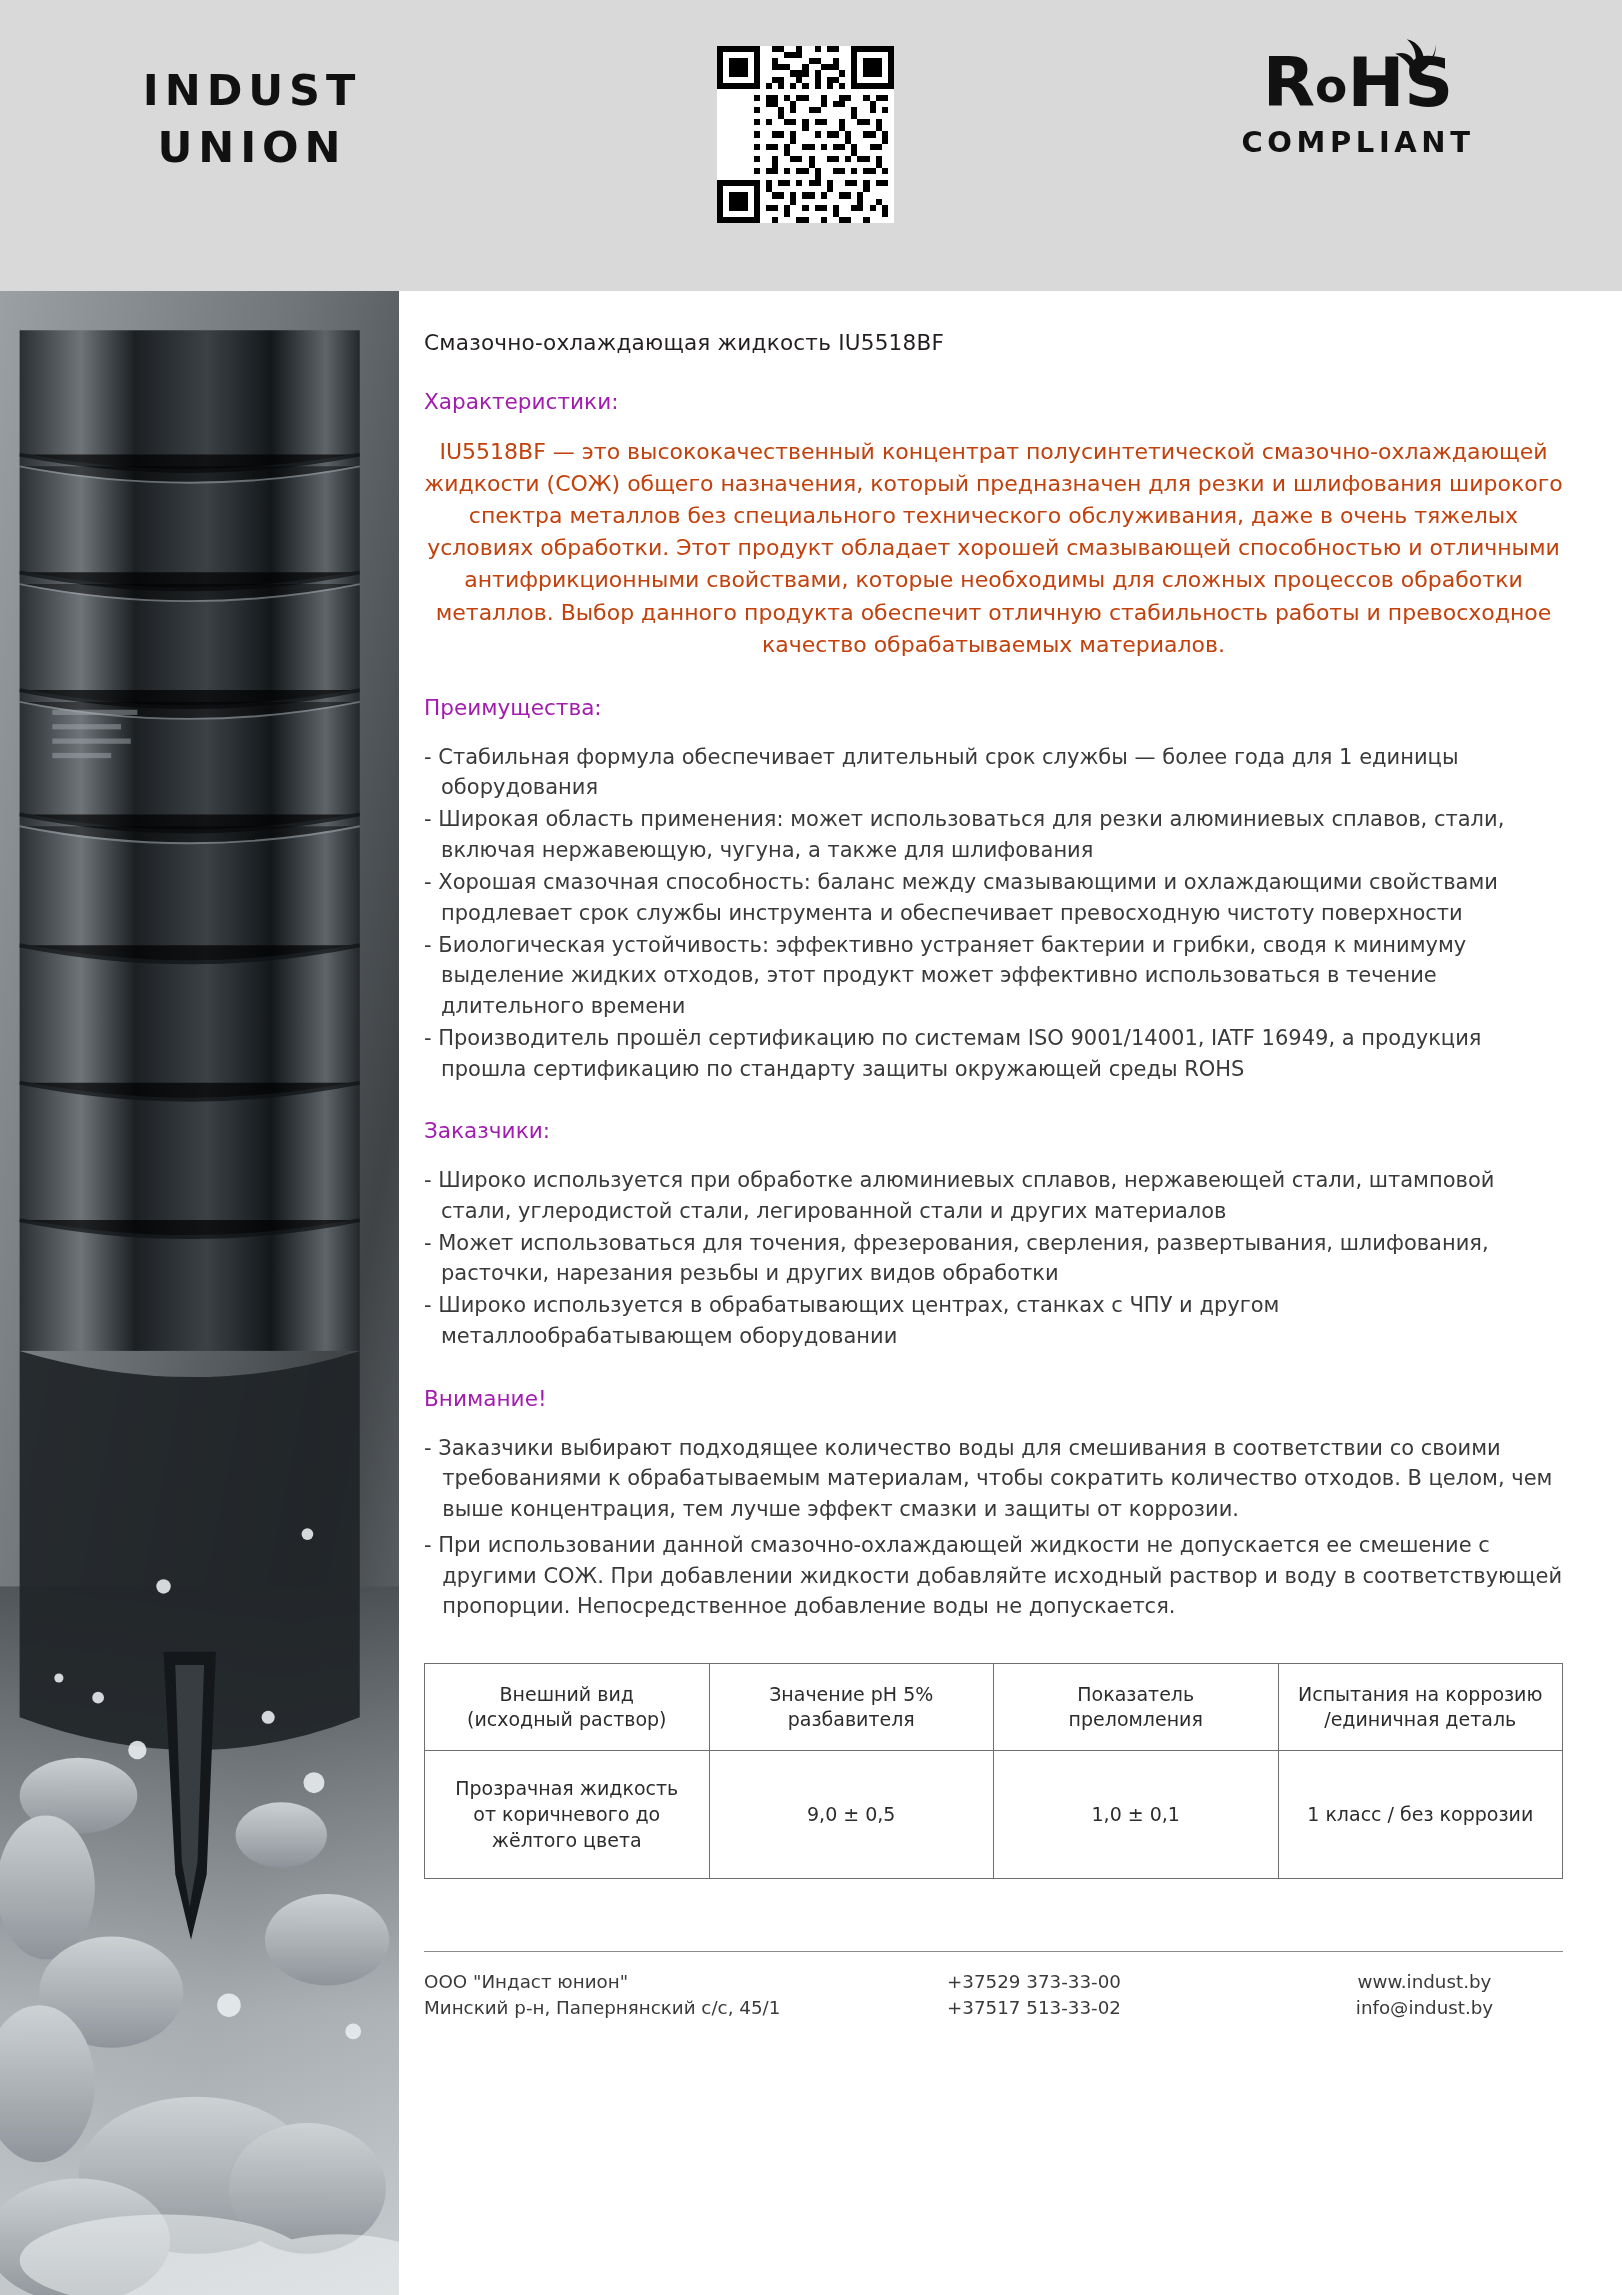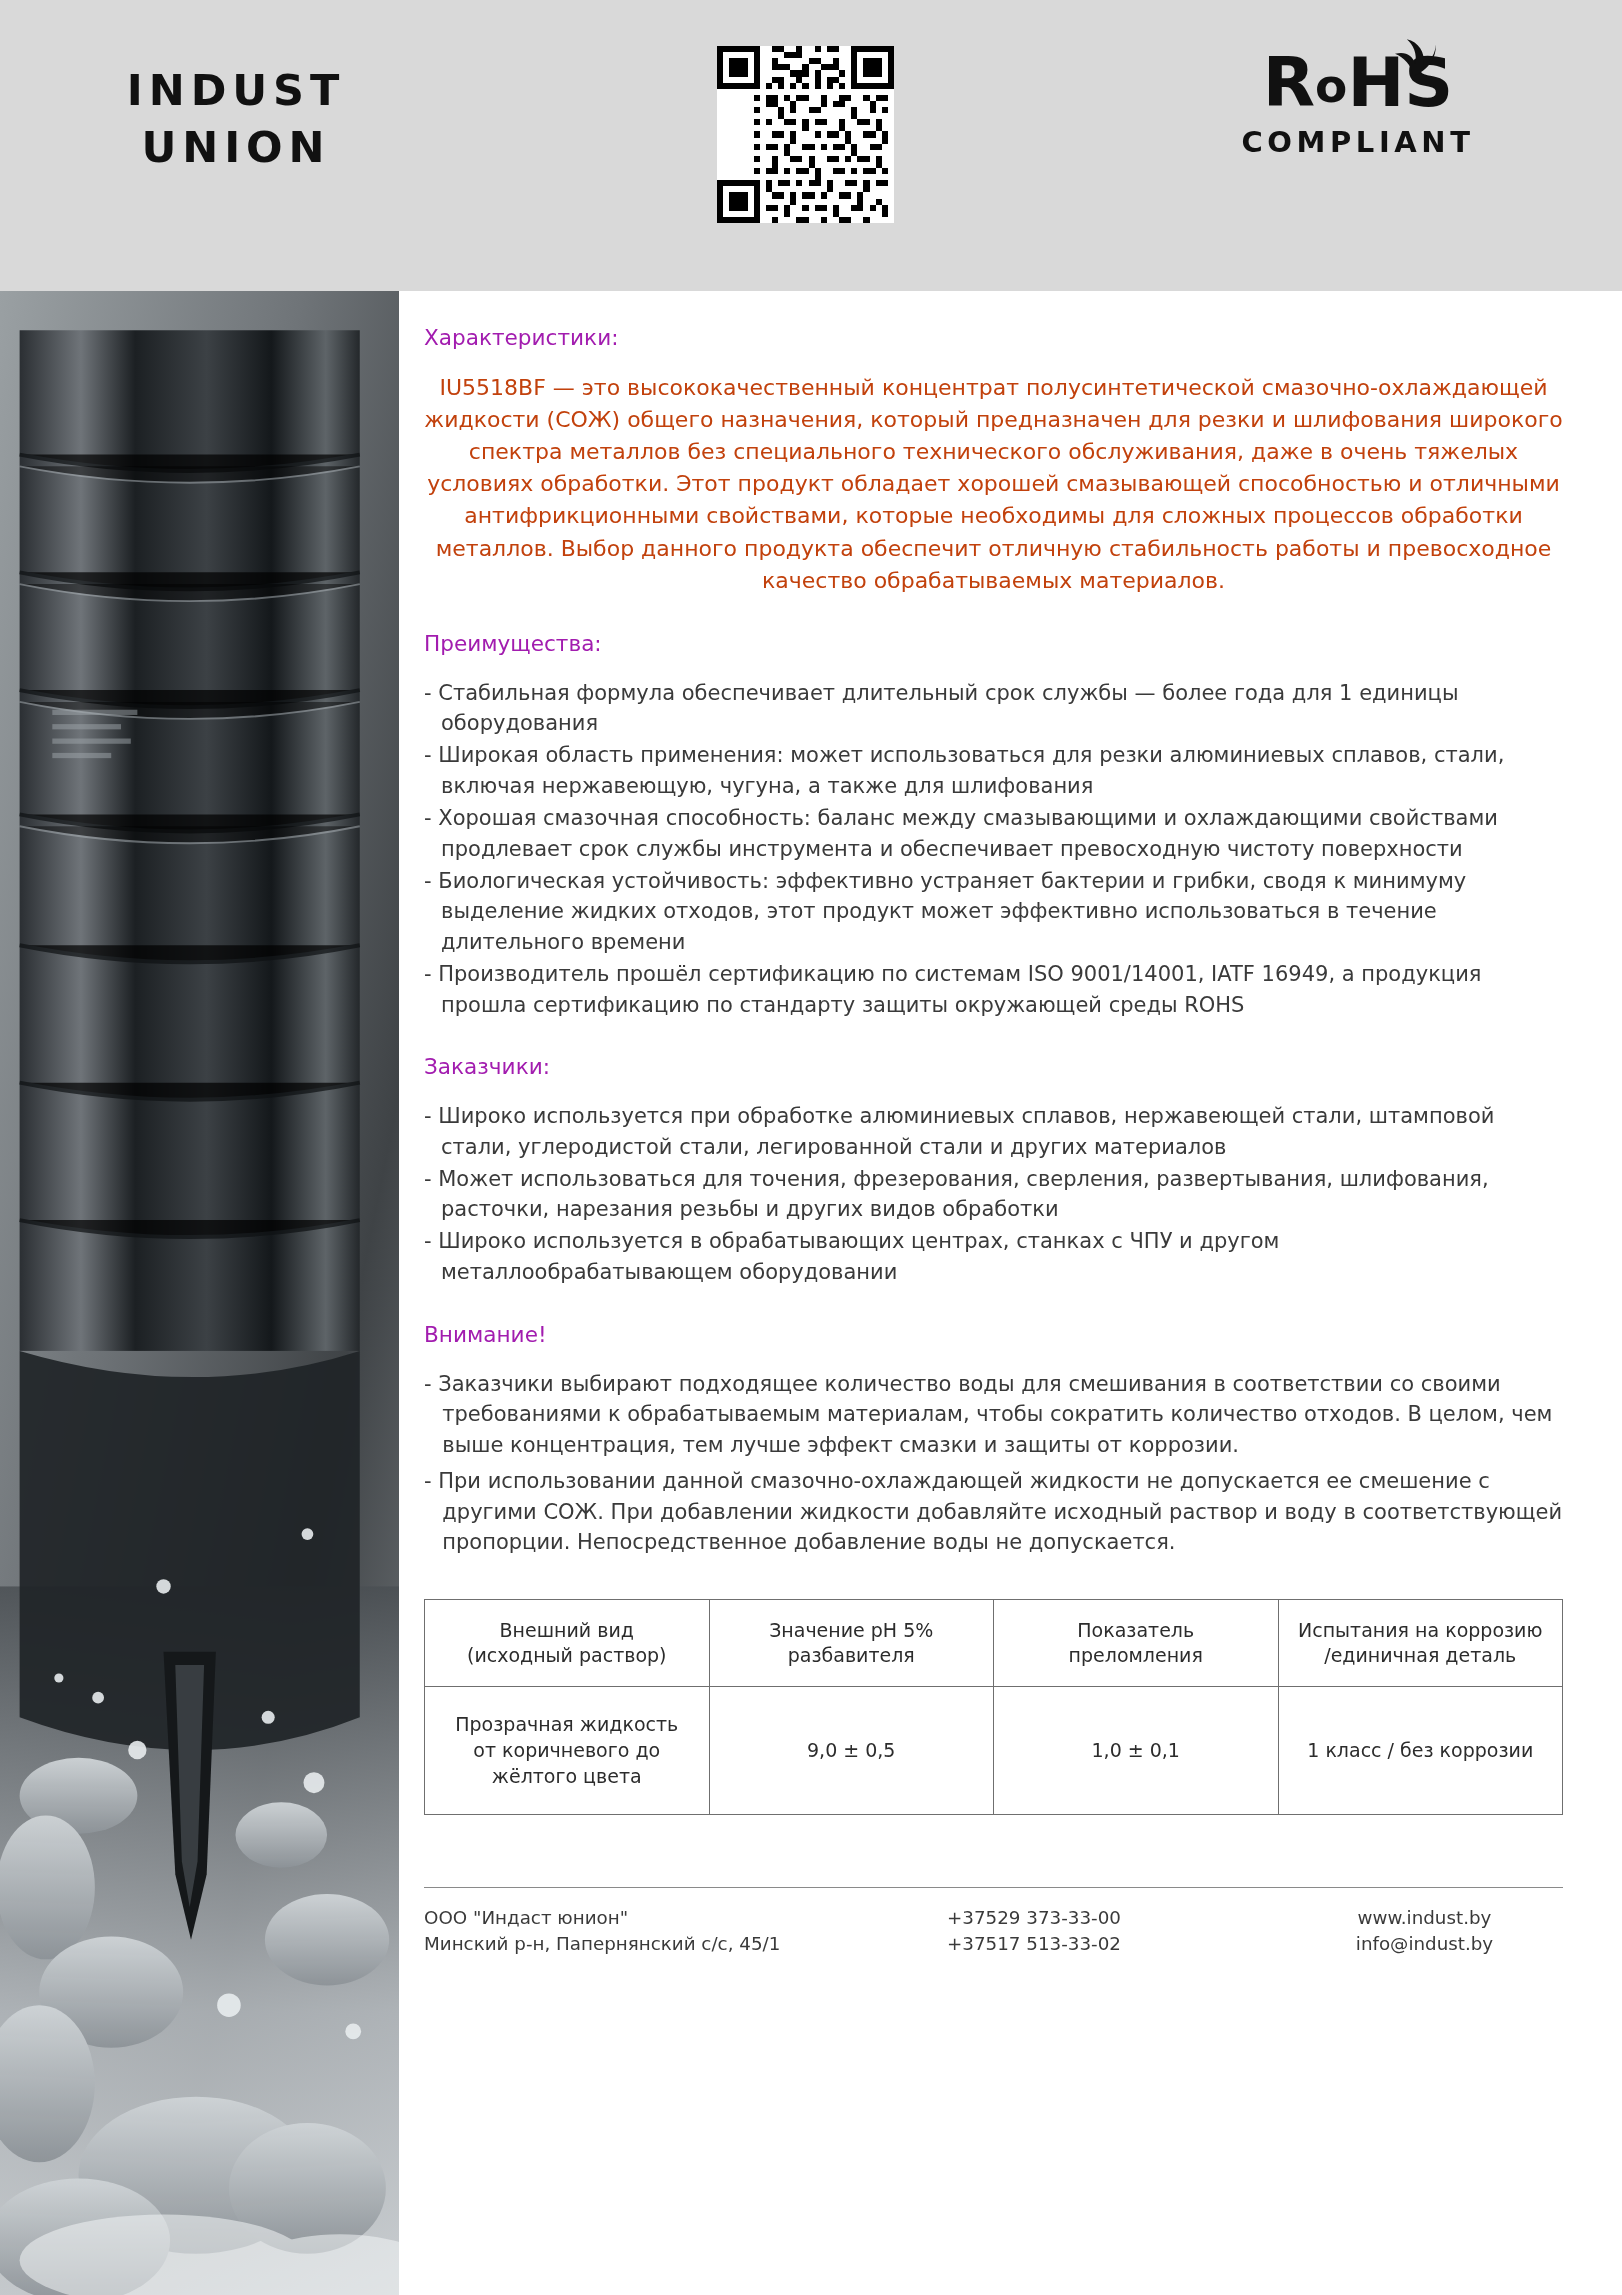--- a/index.html
+++ b/index.html
@@ -22,21 +22,21 @@
   .header {
     position: absolute;
     top: 0;
     left: 0;
     width: 1622px;
     height: 291px;
     background: #d9d9d9;
   }
   .logo {
     position: absolute;
-    left: 53px;
+    left: 69px;
     top: 62px;
     width: 366px;
     color: #111111;
     font-family: "DejaVu Sans", sans-serif;
     font-weight: bold;
     font-size: 43px;
     letter-spacing: 5.9px;
     line-height: 1.32;
     text-align: center;
   }
@@ -441,20 +441,21 @@
       </g>
       <g fill="#f2f5f6" opacity="0.55">
         <ellipse cx="250" cy="3010" rx="220" ry="70"></ellipse>
         <ellipse cx="520" cy="3030" rx="150" ry="60"></ellipse>
       </g>
     </svg>
   </div>
 
   <div class="content">
 
+    <div class="doc-title">Смазочно-охлаждающая жидкость IU5518BF</div>
 
     <div class="sec-head">Характеристики:</div>
     <p class="para">IU5518BF — это высококачественный концентрат полусинтетической смазочно-охлаждающей жидкости (СОЖ) общего назначения, который предназначен для резки и шлифования широкого спектра металлов без специального технического обслуживания, даже в очень тяжелых условиях обработки. Этот продукт обладает хорошей смазывающей способностью и отличными антифрикционными свойствами, которые необходимы для сложных процессов обработки металлов. Выбор данного продукта обеспечит отличную стабильность работы и превосходное качество обрабатываемых материалов.</p>
 
     <div class="sec-head">Преимущества:</div>
     <ul class="bullets hang">
       <li>- Стабильная формула обеспечивает длительный срок службы — более года для 1 единицы оборудования</li>
       <li>- Широкая область применения: может использоваться для резки алюминиевых сплавов, стали, включая нержавеющую, чугуна, а также для шлифования</li>
       <li>- Хорошая смазочная способность: баланс между смазывающими и охлаждающими свойствами продлевает срок службы инструмента и обеспечивает превосходную чистоту поверхности</li>
       <li>- Биологическая устойчивость: эффективно устраняет бактерии и грибки, сводя к минимуму выделение жидких отходов, этот продукт может эффективно использоваться в течение длительного времени</li>

